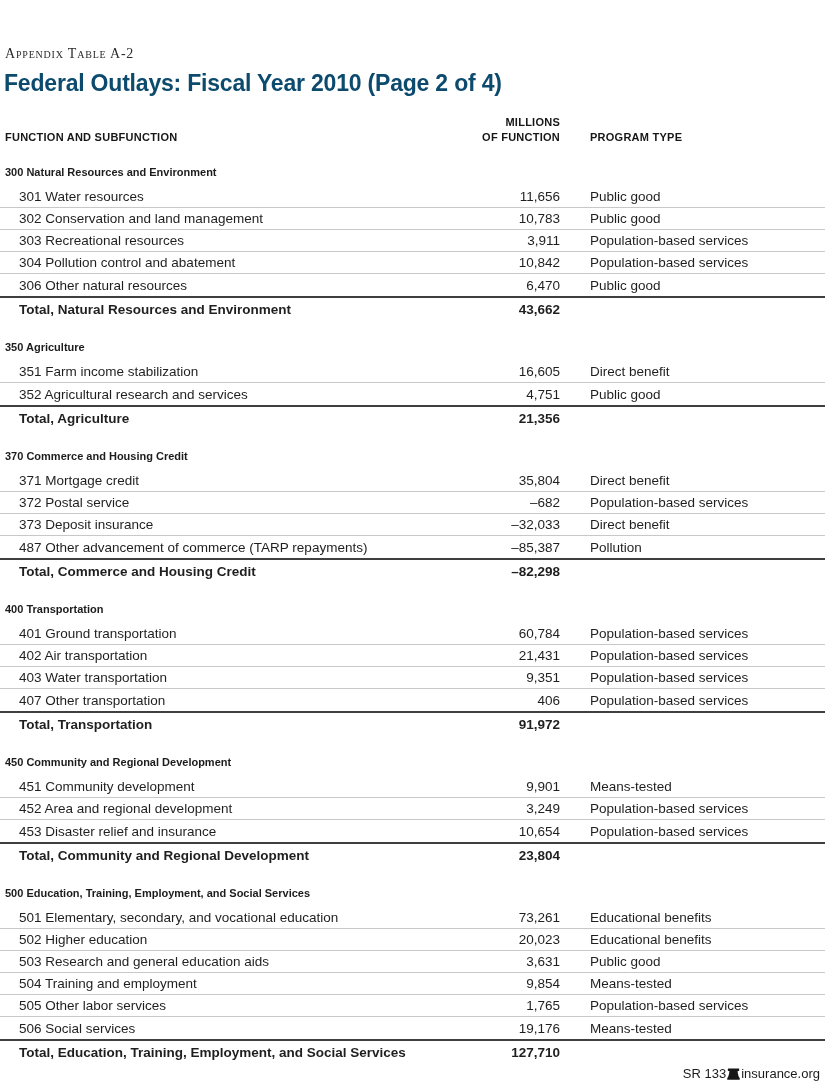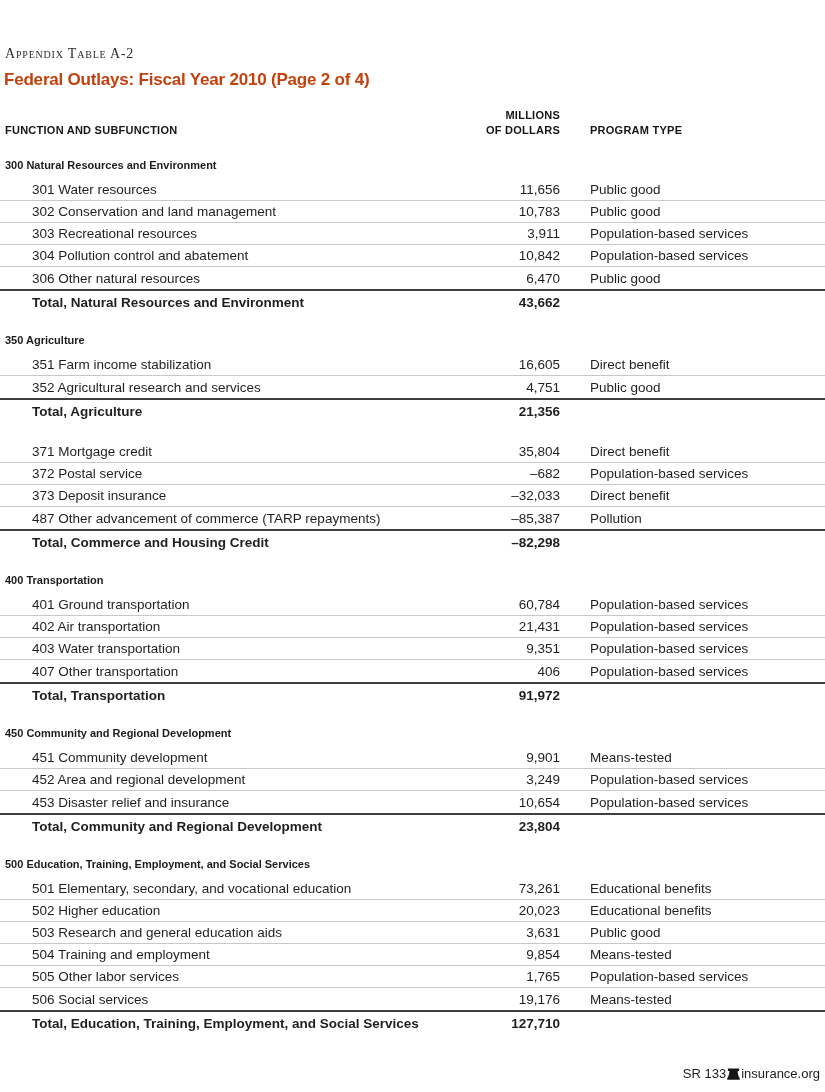--- a/index.html
+++ b/index.html
@@ -15,24 +15,24 @@
 
   .appendix-label {
     font-family: "Liberation Serif", serif;
     font-variant: small-caps;
     font-size: 14px;
     letter-spacing: 0.8px;
     color: #2b2b2b;
     margin: 0 0 8px 5px;
   }
   .page-title {
-    font-size: 17px;
+    font-size: 23px;
     font-weight: bold;
     letter-spacing: -0.2px;
-    color: #c2410c;
+    color: #0c4a6e;
     margin: 0 0 18px 4px;
   }
 
   .col-head {
     display: flex;
     align-items: flex-end;
     font-size: 11px;
     font-weight: bold;
     letter-spacing: 0.25px;
     color: #161616;
@@ -51,21 +51,21 @@
     line-height: 16px;
   }
   .row {
     display: flex;
     align-items: center;
     height: 22px;
     border-bottom: 1px solid #c8c8c8;
     font-size: 13.5px;
   }
   .rows .row:last-child { border-bottom: none; }
-  .col-name  { flex: 0 0 460px; padding-left: 32px; white-space: nowrap; }
+  .col-name  { flex: 0 0 460px; padding-left: 19px; white-space: nowrap; }
   .col-amount{ flex: 0 0 100px; text-align: right; white-space: nowrap; }
   .col-type  { flex: 1; padding-left: 30px; white-space: nowrap; }
 
   .total-row {
     border-top: 2px solid #3f3f40;
     border-bottom: none;
     height: 24px;
     font-weight: bold;
   }
 
@@ -87,21 +87,21 @@
 <div class="page">
 
   <div class="appendix-label">Appendix Table A-2</div>
 
   <h1 class="page-title">Federal Outlays: Fiscal Year 2010 (Page 2 of 4)</h1>
 
   <div class="col-head">
     <div class="hd-name">FUNCTION AND SUBFUNCTION</div>
     <div class="hd-amount">
       <div>MILLIONS</div>
-      <div>OF DOLLARS</div>
+      <div>OF FUNCTION</div>
     </div>
     <div class="hd-type">PROGRAM TYPE</div>
   </div>
 
   <main>
   <section class="section">
     <div class="section-header">300 Natural Resources and Environment</div>
     <div class="rows">
   <div class="row">
     <div class="col-name">301 Water resources</div>
@@ -156,20 +156,21 @@
   </div>
 </div>
     <div class="row total-row">
       <div class="col-name">Total, Agriculture</div>
       <div class="col-amount">21,356</div>
       <div class="col-type"></div>
     </div>
   </section>
 
   <section class="section">
+    <div class="section-header">370 Commerce and Housing Credit</div>
     <div class="rows">
   <div class="row">
     <div class="col-name">371 Mortgage credit</div>
     <div class="col-amount">35,804</div>
     <div class="col-type">Direct benefit</div>
   </div>
 
   <div class="row">
     <div class="col-name">372 Postal service</div>
     <div class="col-amount">–682</div>

